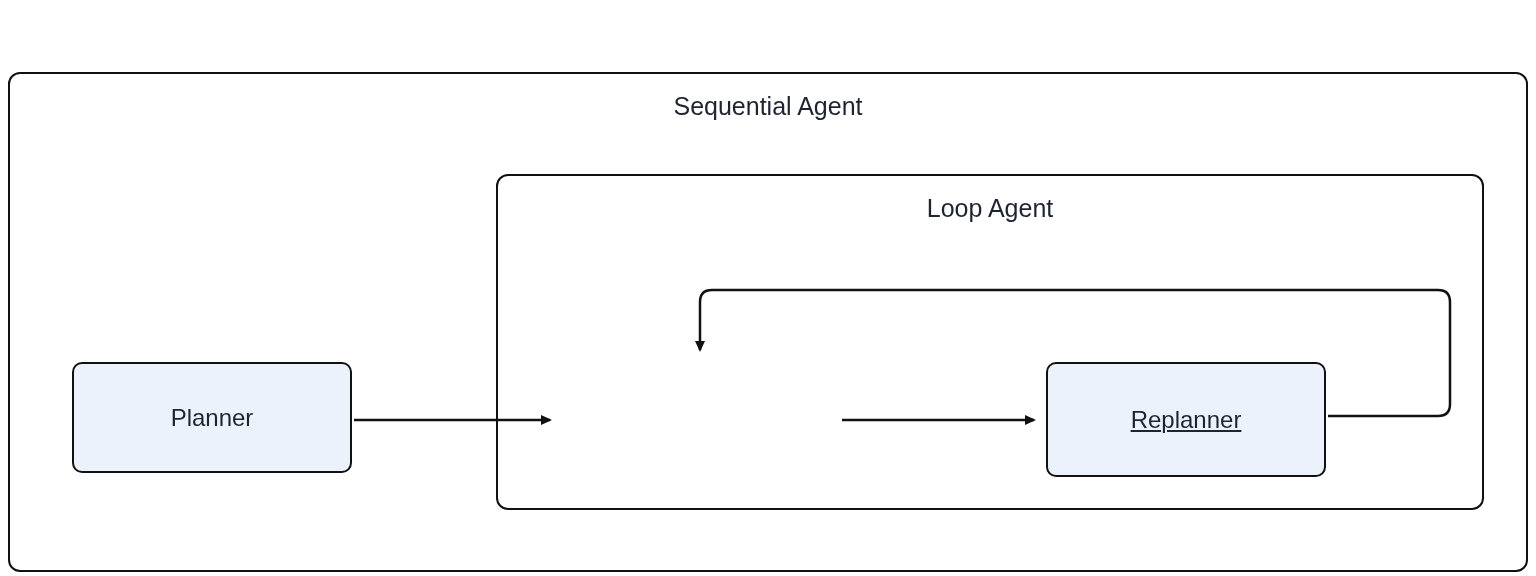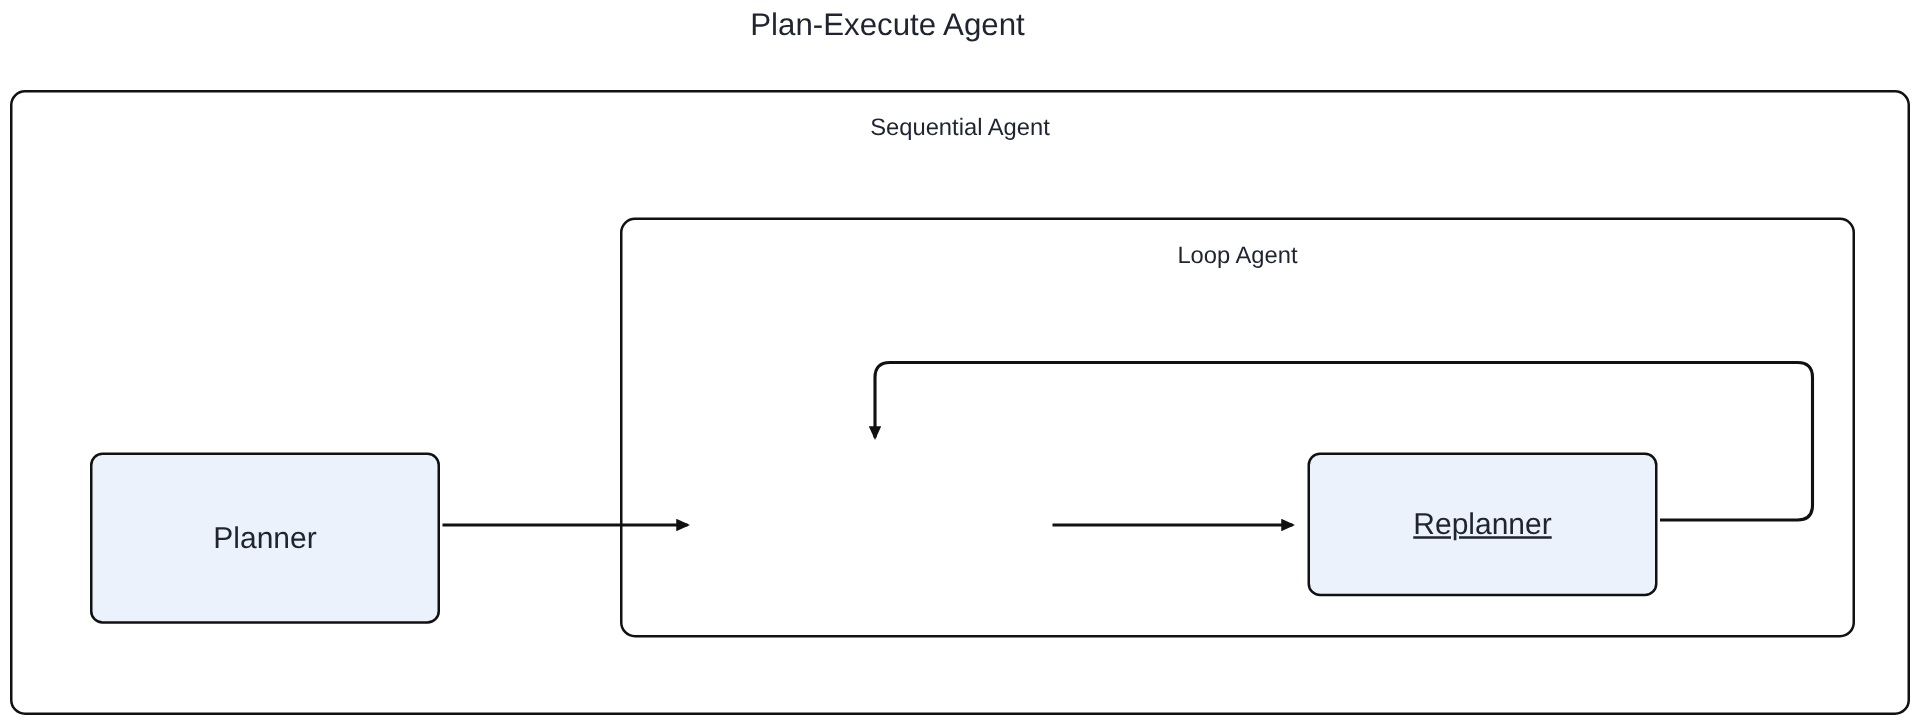--- a/index.html
+++ b/index.html
@@ -42,53 +42,52 @@
     top: 174px;
     width: 988px;
     height: 336px;
   }
   .container-label {
     position: absolute;
     top: 18px;
     left: 0;
     width: 100%;
     text-align: center;
-    font-size: 19px;
+    font-size: 25px;
     color: #1f2430;
   }
   .node {
     position: absolute;
     background: #ECF2FB;
     border: 2.5px solid #111111;
     border-radius: 10px;
     box-sizing: border-box;
     display: flex;
     align-items: center;
     justify-content: center;
     font-size: 24px;
     color: #1f2430;
   }
-  .node-planner   { left: 72px;   top: 362px; width: 280px; height: 137px; }
+  .node-planner   { left: 72px;   top: 362px; width: 280px; height: 111px; }
   .node-executor  { left: 562px;  top: 362px; width: 278px; height: 115px; }
   .node-replanner { left: 1046px; top: 362px; width: 280px; height: 115px; text-decoration: underline; }
   .edges-overlay {
     position: absolute;
     left: 0;
     top: 0;
     width: 1536px;
     height: 576px;
     pointer-events: none;
   }
 </style>
 </head>
 <body>
 
 <div class="canvas">
 
-  <div class="diagram-title">Plan-Execute Agent</div>
 
   <div class="container-box container-sequential">
     <div class="container-label">Sequential Agent</div>
   </div>
 
   <div class="container-box container-loop">
     <div class="container-label">Loop Agent</div>
   </div>
 
   <div class="node node-planner">

